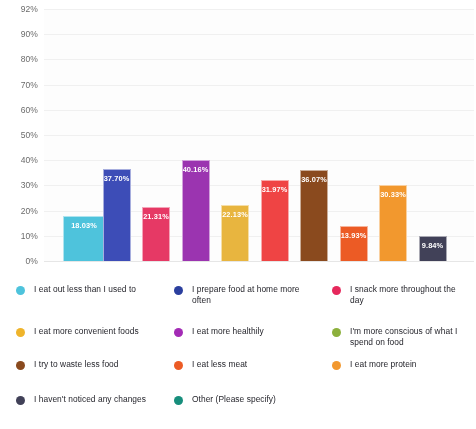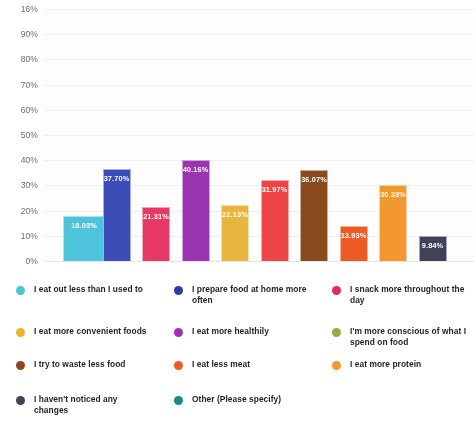--- a/index.html
+++ b/index.html
@@ -83,21 +83,21 @@
     top: 261px;
     width: 430px;
     height: 1px;
     background: #e6e6e6;
   }
 
   
   #legend {
     position: absolute;
     left: 0; top: 284px;
-    width: 469px; height: 145px; font-weight: bold;
+    width: 469px; height: 145px;
   }
   .legend-row {
     position: absolute;
     left: 0;
     width: 476px;
     display: flex;
   }
   .legend-item {
     display: flex;
     align-items: flex-start;
@@ -129,21 +129,21 @@
         <div class="y-tick" style="top: 261px;">0%</div>
         <div class="y-tick" style="top: 235.8px;">10%</div>
         <div class="y-tick" style="top: 210.6px;">20%</div>
         <div class="y-tick" style="top: 185.4px;">30%</div>
         <div class="y-tick" style="top: 160.2px; margin-left: 36px;">40%</div>
         <div class="y-tick" style="top: 135px;">50%</div>
         <div class="y-tick" style="top: 109.8px;">60%</div>
         <div class="y-tick" style="top: 84.6px;">70%</div>
         <div class="y-tick" style="top: 59.4px;">80%</div>
         <div class="y-tick" style="top: 34.2px;">90%</div>
-        <div class="y-tick" style="top: 9px;">16%</div>
+        <div class="y-tick" style="top: 9px;">92%</div>
       </div>
     <div id="plot-area">
       <div id="gridlines-layer">
           <div class="gridline" style="top: 252px;"></div>
           <div class="gridline" style="top: 226.8px;"></div>
           <div class="gridline" style="top: 201.6px;"></div>
           <div class="gridline" style="top: 176.4px;"></div>
           <div class="gridline" style="top: 151.2px;"></div>
           <div class="gridline" style="top: 126px;"></div>
           <div class="gridline" style="top: 100.8px;"></div>

